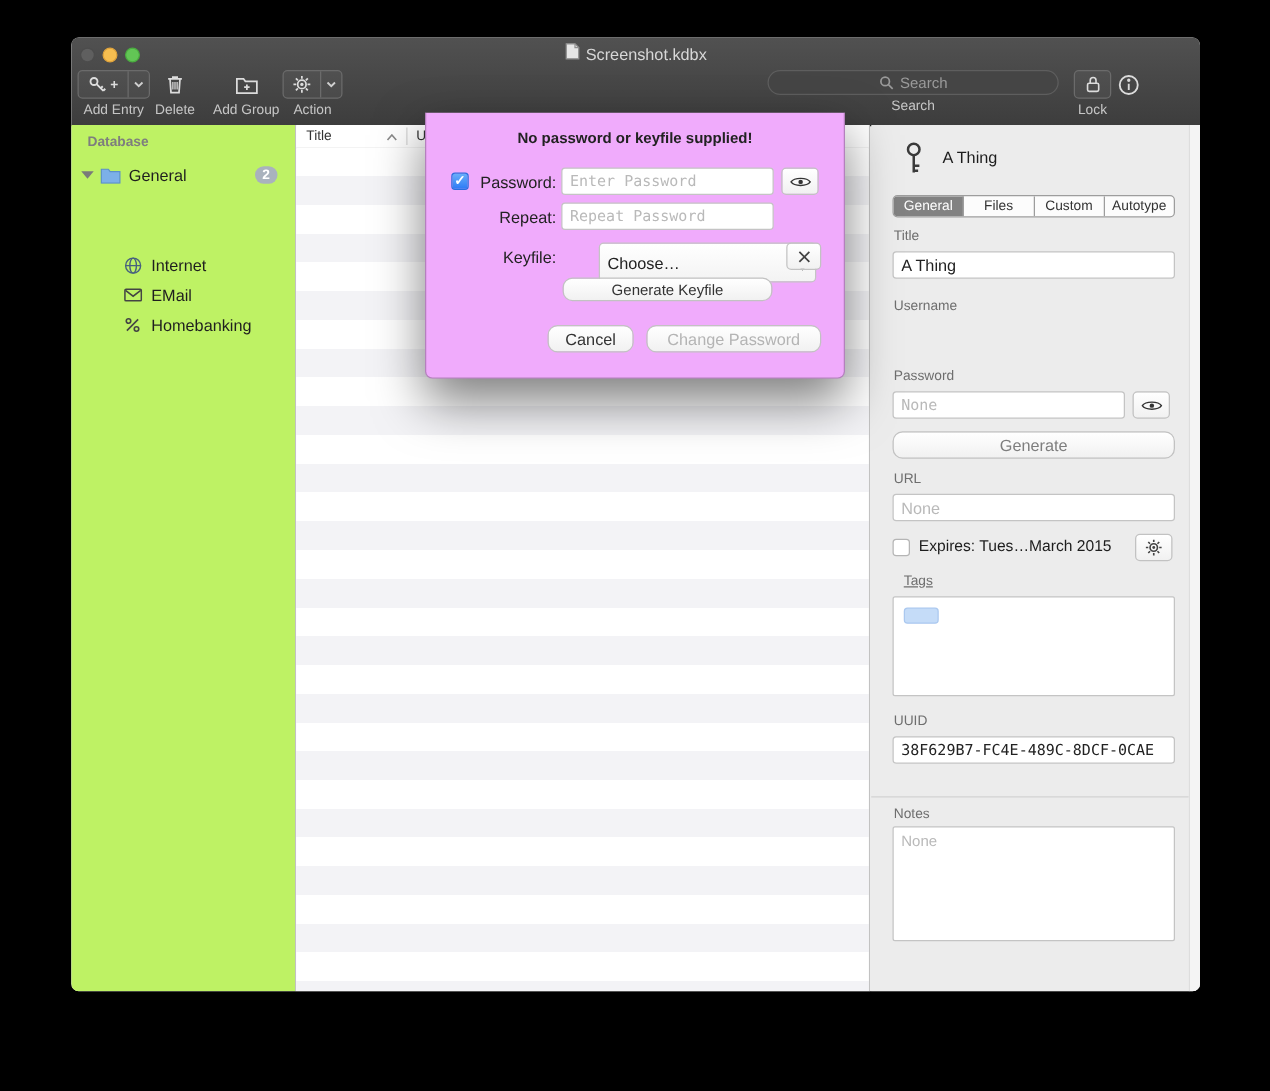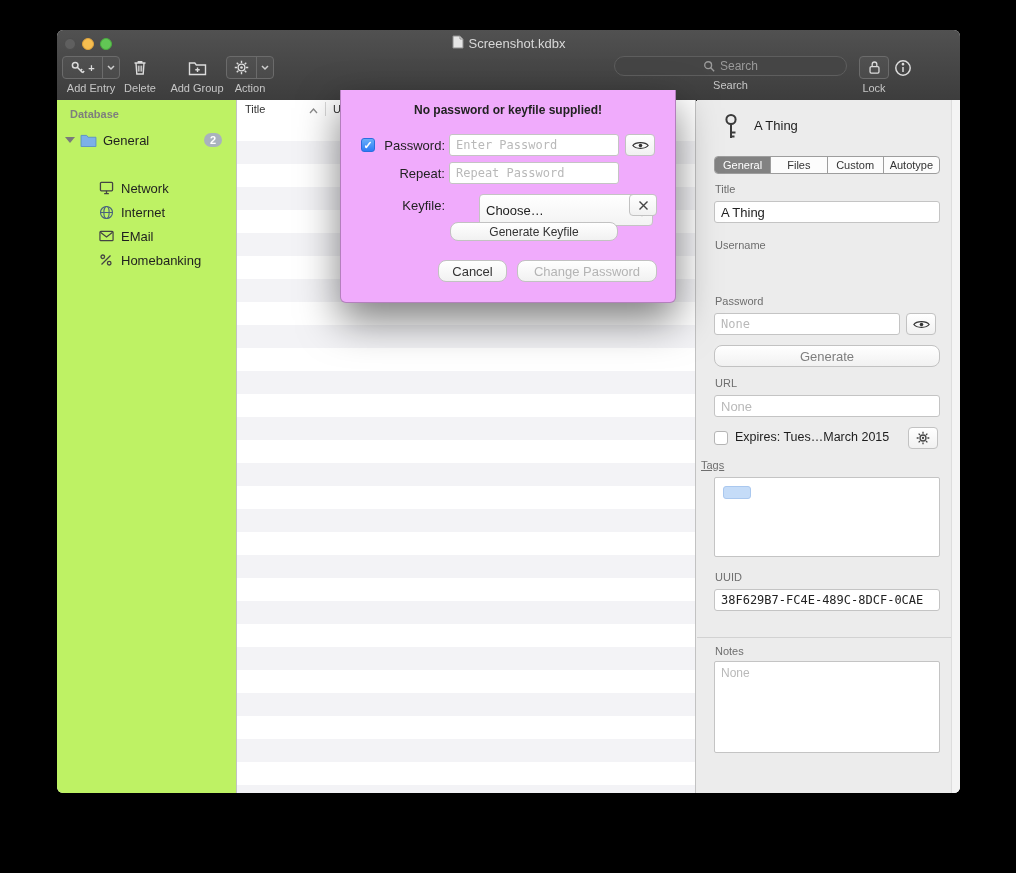--- a/index.html
+++ b/index.html
@@ -222,29 +222,20 @@
         <span class="sbicon">
           <svg width="17" height="13" viewBox="0 0 18 14">
               <path d="M1 1.5h6l1.6 2H17v10H1z" fill="#7cb0e8" stroke="#5b90c9"></path>
             </svg>
         </span>
         <span class="sbtext">General</span>
         <span class="badge">2</span>
       </div>
 
 
-      <div class="sb-row child" style="top:76px;">
-        <span class="sbicon">
-          <svg width="15" height="14" viewBox="0 0 16 15" fill="none" stroke="#444" stroke-width="1.4">
-              <rect x="1.5" y="1.5" width="13" height="9" rx="1"></rect>
-              <path d="M5.5 13.5h5M8 10.5v3"></path>
-            </svg>
-        </span>
-        <span class="sbtext">Network</span>
-      </div>
 
       <div class="sb-row child" style="top:100px;">
         <span class="sbicon">
           <svg width="15" height="15" viewBox="0 0 16 16" fill="none" stroke="#48627e" stroke-width="1.2">
               <circle cx="8" cy="8" r="6.4"></circle>
               <ellipse cx="8" cy="8" rx="2.8" ry="6.4"></ellipse>
               <path d="M1.6 8h12.8"></path>
             </svg>
         </span>
         <span class="sbtext">Internet</span>
@@ -328,21 +319,21 @@
       <span class="sqbtn" style="left:211px;top:327px;">
         <svg width="14" height="14" viewBox="0 0 16 16">
             <g stroke="#444" stroke-width="1.5" fill="none">
               <circle cx="8" cy="8" r="3.4"></circle>
               <path d="M8 .8v2.2M8 13v2.2M.8 8h2.2M13 8h2.2M3 3l1.6 1.6M11.4 11.4L13 13M13 3l-1.6 1.6M4.6 11.4L3 13"></path>
             </g>
             <circle cx="8" cy="8" r="1.3" fill="#444"></circle>
           </svg>
       </span>
 
-      <span class="ins-label" style="left:4px;top:359px;text-decoration:underline;">Tags</span>
+      <span class="ins-label" style="left:26px;top:359px;text-decoration:underline;">Tags</span>
       <div class="tagsbox">
         <span class="tagchip"></span>
       </div>
 
       <span class="ins-label" style="left:18px;top:471px;">UUID</span>
       <input class="field mono" style="left: 17px; top: 489px; width: 226px;" value="38F629B7-FC4E-489C-8DCF-0CAE">
 
       <div class="ins-divider"></div>
 
       <span class="ins-label" style="left:18px;top:545px;">Notes</span>

